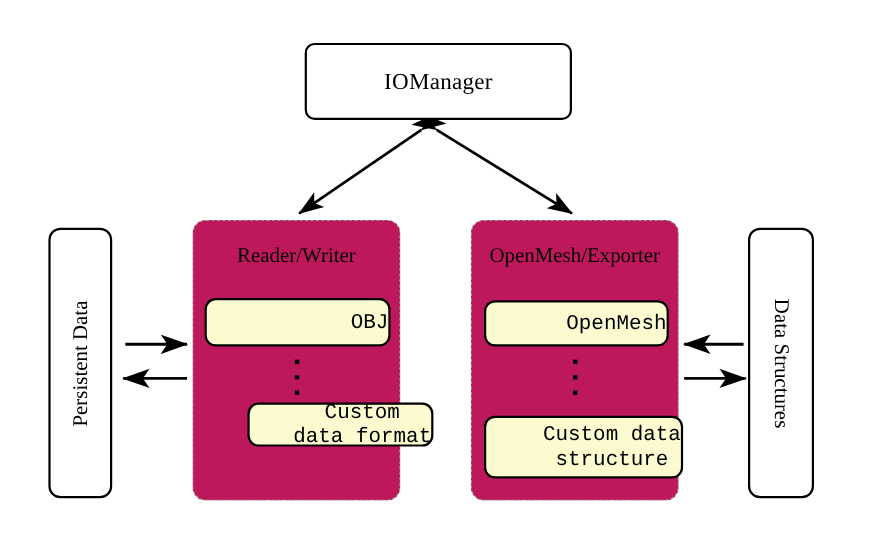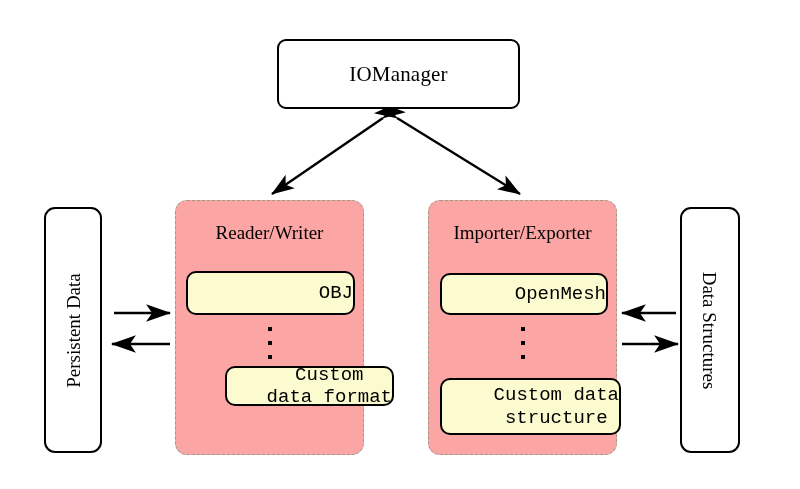--- a/index.html
+++ b/index.html
@@ -73,21 +73,21 @@
     font-size: 19px;
     line-height: 1;
   }
   .vlabel.up   { transform: rotate(-90deg); }
   .vlabel.down { transform: rotate(90deg); }
 
   
   .panel {
     position: absolute;
     box-sizing: border-box;
-    background: #fca5a5;
+    background: #be185d;
     border: 1.6px dashed #9a9a8a;
     border-radius: 12px;
   }
   #panel-reader {
     left: 175px;
     top: 200px;
     width: 189px;
     height: 255px;
   }
   #panel-importer {
@@ -225,21 +225,21 @@
 
     <div class="item" id="item-custom-file">
       <span>
         <span>Custom</span><br>
         <span>data format</span>
       </span>
     </div>
   </div>
 
   <div class="panel" id="panel-importer">
-    <div class="panel-title">Importer/Exporter</div>
+    <div class="panel-title">OpenMesh/Exporter</div>
 
     <div class="item" id="item-openmesh">
       <span>OpenMesh</span>
     </div>
 
     <div class="vdots">
       <span></span>
         <span></span>
         <span></span>
     </div>

